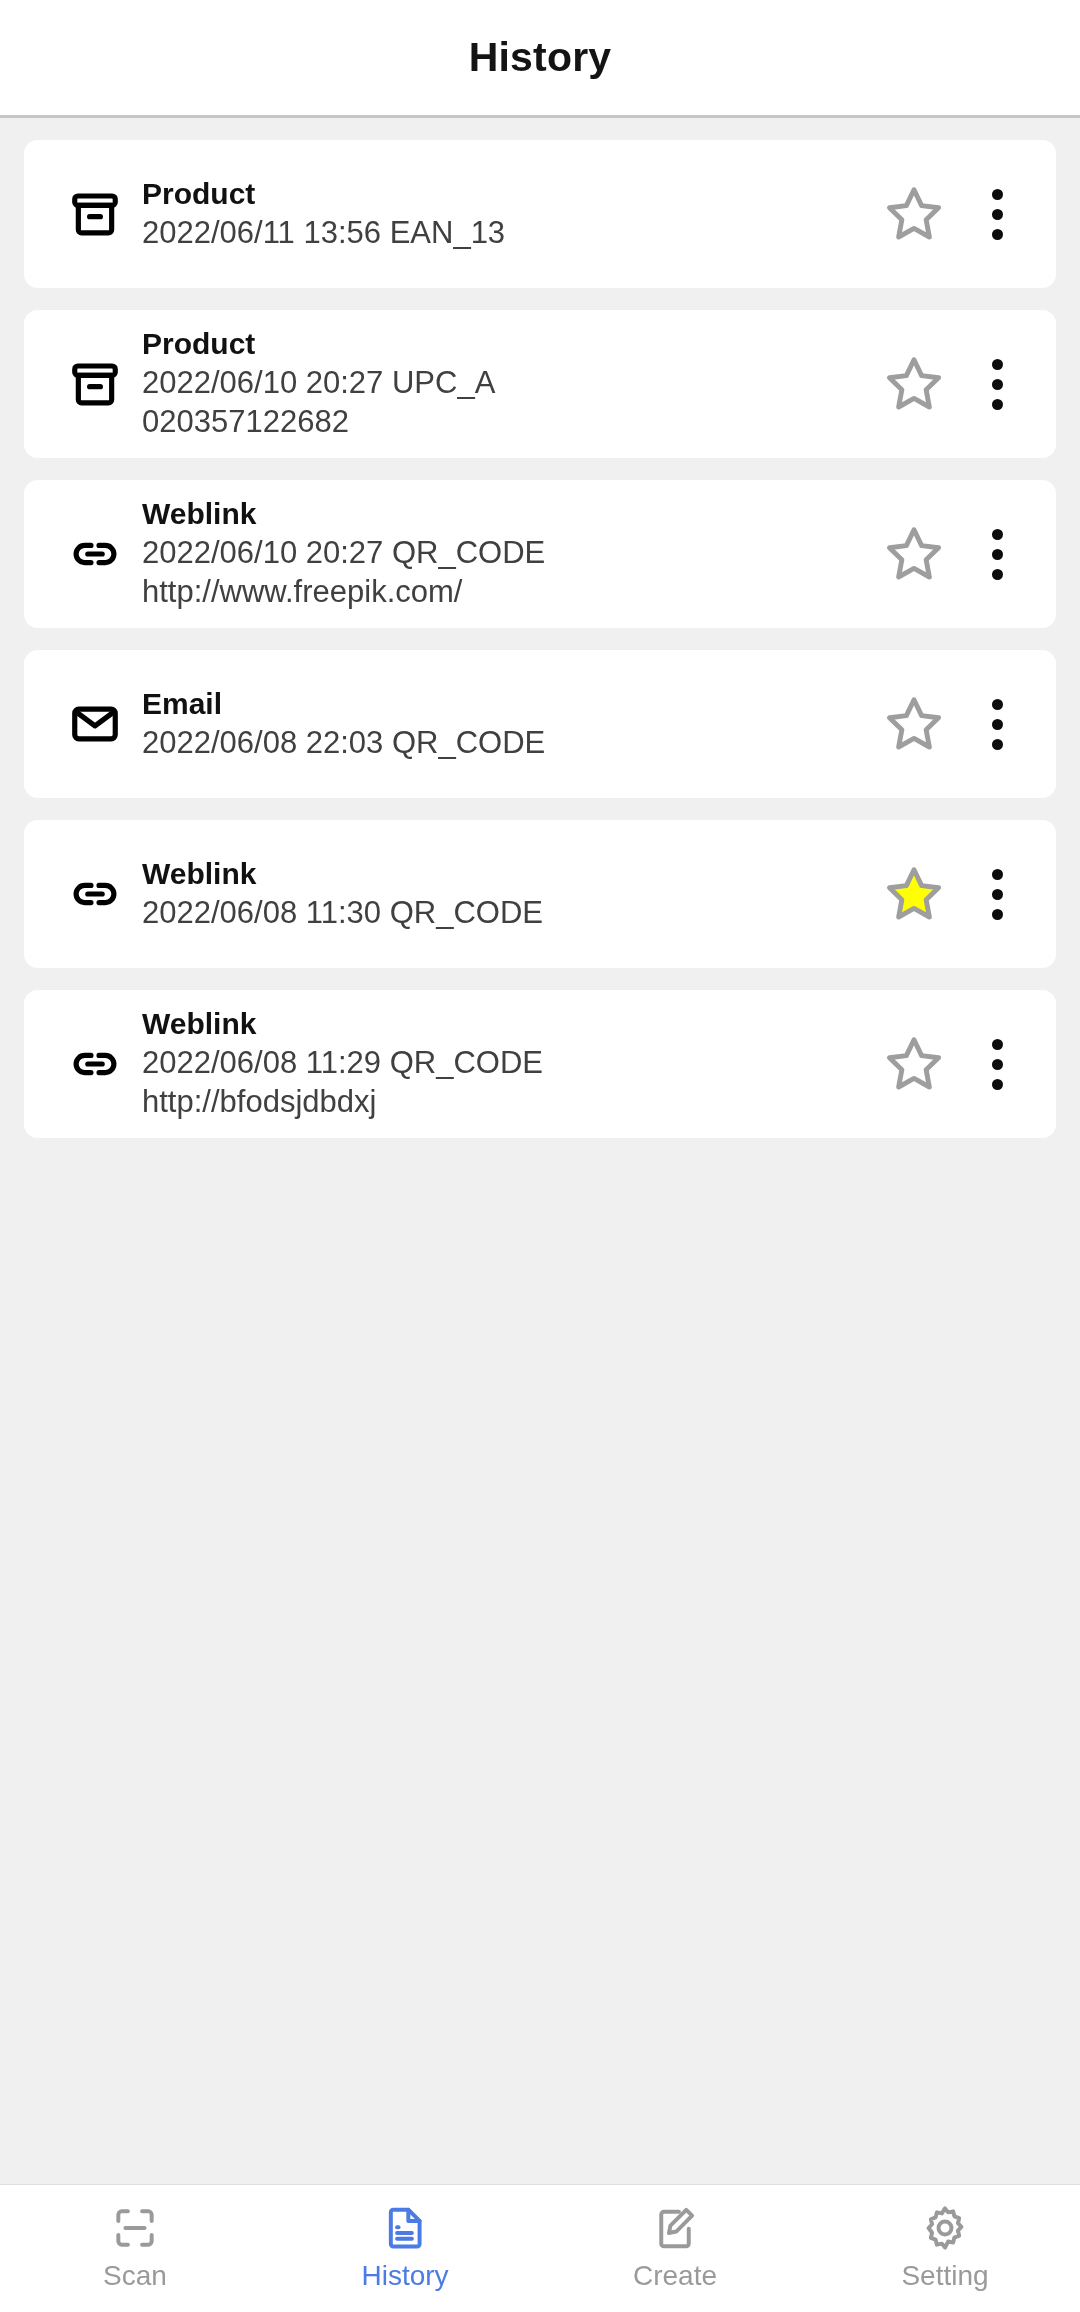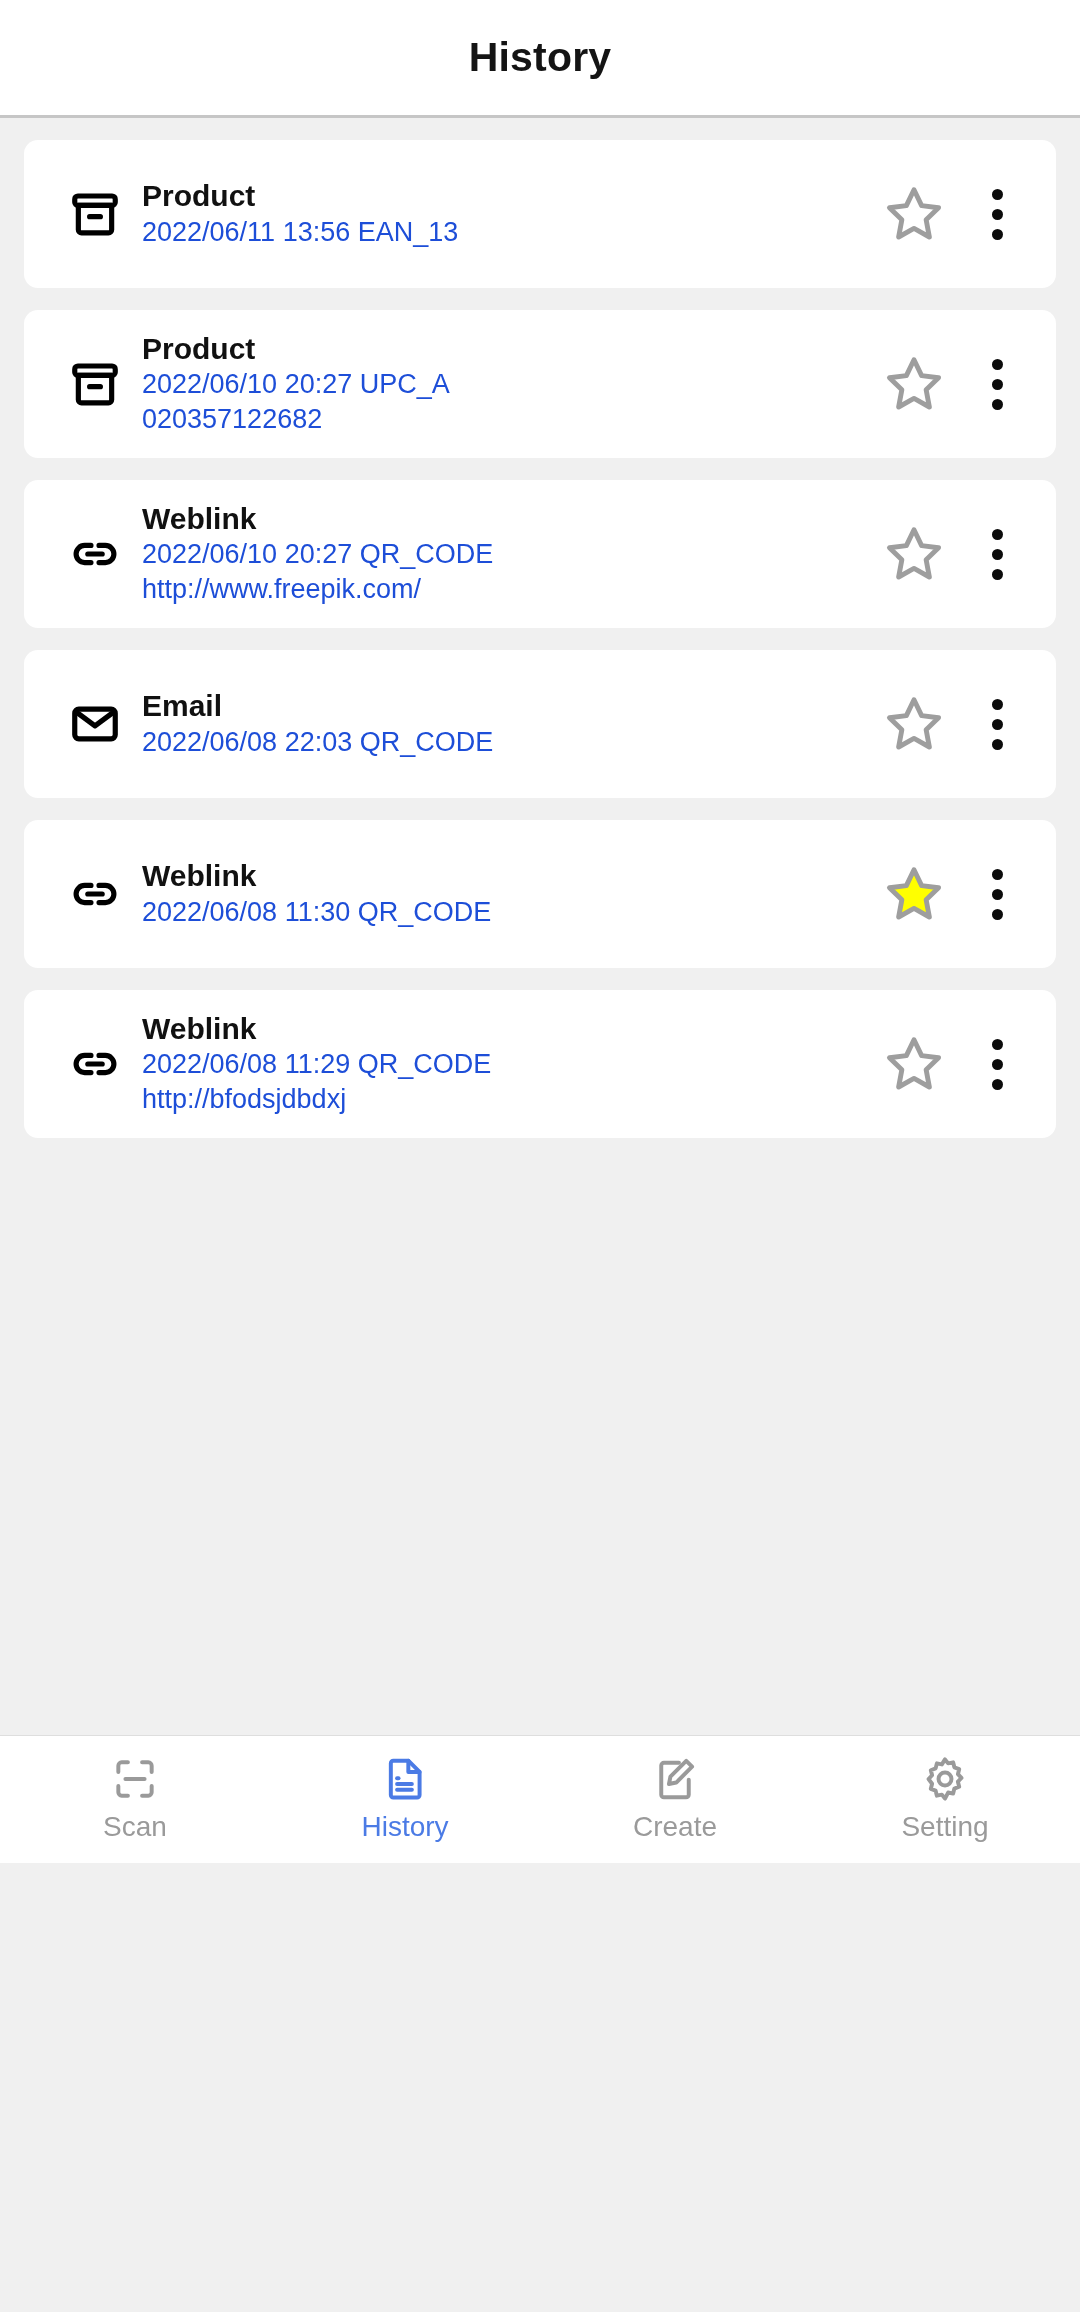--- a/index.html
+++ b/index.html
@@ -6,21 +6,21 @@
   html, body {
     width: 1080px;
     height: 2312px;
     background: #f0f0f0;
     font-family: "Liberation Sans", sans-serif;
     overflow: hidden;
   }
   #app {
     position: relative;
     width: 1080px;
-    height: 1863px;
+    height: 2312px;
     background: #f0f0f0;
     display: flex;
     flex-direction: column;
   }
 
   
   .header {
     height: 118px;
     background: #ffffff;
     border-bottom: 3px solid #c6c6c6;
@@ -67,22 +67,22 @@
     min-width: 0;
   }
   .card-type {
     font-size: 30px;
     font-weight: bold;
     color: #111111;
     line-height: 1.12;
     margin-bottom: 4px;
   }
   .card-meta, .card-content {
-    font-size: 27px;
-    color: #1d4ed8;
+    font-size: 31px;
+    color: #404040;
     line-height: 1.18;
     white-space: nowrap;
   }
   .card-meta { margin-top: 3px; }
   .card-content { margin-top: 3px; }
 
   .card-star {
     flex: 0 0 96px;
     display: flex;
     align-items: center;

